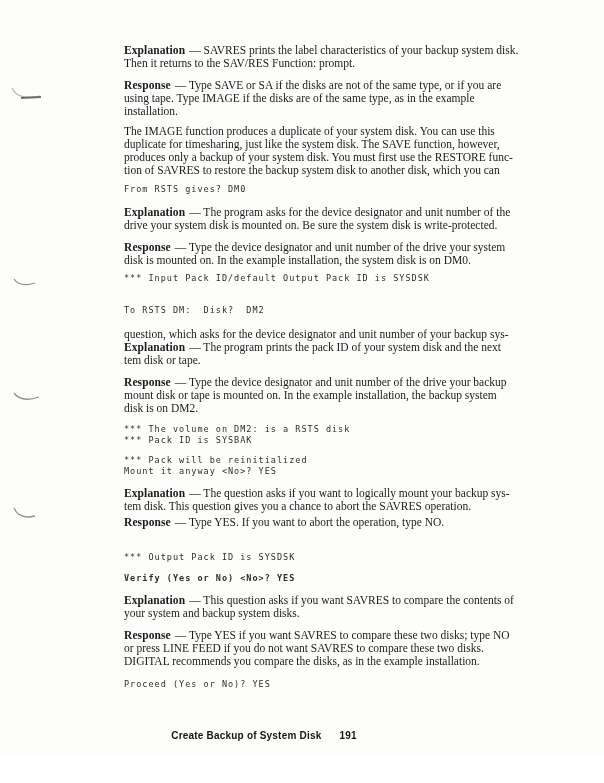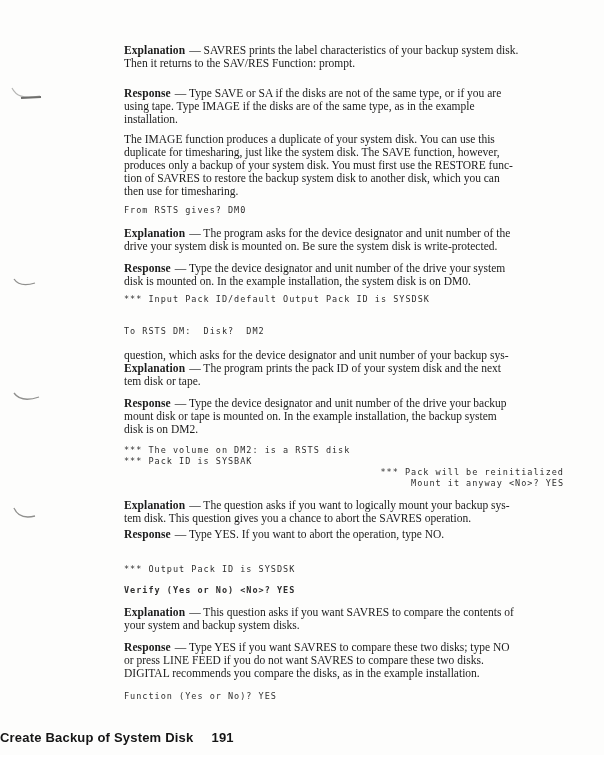--- a/index.html
+++ b/index.html
@@ -17,23 +17,23 @@
   .para .line{white-space:nowrap;}
   .lead{font-weight:bold;margin-right:4px;letter-spacing:0.1px;}
   .mono{
     font-family:"DejaVu Sans Mono",monospace;
     font-size:8.5px;line-height:11px;
     letter-spacing:1px;color:#2d2d2d;
   }
   .mono .line{white-space:pre;height:11px;}
   .footer{
     position:absolute;top:730px;left:0;width:528px;
-    text-align:left;
+    text-align:center;
     font-family:"Liberation Sans",sans-serif;
-    font-weight:bold;font-size:13px;letter-spacing:0.2px;color:#151515;
+    font-weight:bold;font-size:10px;letter-spacing:0.2px;color:#151515;
   }
   .footer .page-num{margin-left:18px;}
   .mark{position:absolute;}
 </style>
 </head>
 <body>
 
 <div class="page">
 
   <svg class="mark" style="left:10px;top:86px;" width="34" height="16" viewBox="0 0 34 16">
@@ -48,31 +48,30 @@
   </svg>
   <svg class="mark" style="left:13px;top:506px;" width="24" height="15" viewBox="0 0 24 15">
     <path d="M1,2 C4,9 10,13 22,10" fill="none" stroke="#8f8f8d" stroke-width="1.3"></path>
   </svg>
 
   <div class="content">
       <div class="block para" style="margin-top: 0px;">
         <div class="line"><strong class="lead">Explanation</strong><span>— SAVRES prints the label characteristics of your backup system disk.</span></div>
         <div class="line">Then it returns to the SAV/RES Function: prompt.</div>
       </div>
-      <div class="block para" style="margin-top: 17px; font-family: Liberation Serif, serif;">
+      <div class="block para" style="margin-top: 9px; font-family: Liberation Serif, serif;">
         <div class="line"><strong class="lead">Response</strong><span>— Type SAVE or SA if the disks are not of the same type, or if you are</span></div>
         <div class="line">using tape. Type IMAGE if the disks are of the same type, as in the example</div>
         <div class="line">installation.</div>
       </div>
       <div class="block para" style="margin-top: 7px;">
         <div class="line">The IMAGE function produces a duplicate of your system disk. You can use this</div>
         <div class="line">duplicate for timesharing, just like the system disk. The SAVE function, however,</div>
         <div class="line">produces only a backup of your system disk. You must first use the RESTORE func-</div>
         <div class="line">tion of SAVRES to restore the backup system disk to another disk, which you can</div>
-        <div class="line">then use for timesharing.</div>
       </div>
       <div class="block mono" style="margin-top: 7px;">
         <div class="line">From RSTS gives? DM0</div>
       </div>
       <div class="block para" style="margin-top: 11px;">
         <div class="line"><strong class="lead">Explanation</strong><span>— The program asks for the device designator and unit number of the</span></div>
         <div class="line">drive your system disk is mounted on. Be sure the system disk is write-protected.</div>
       </div>
       <div class="block para" style="margin-top: 9px;">
         <div class="line"><strong class="lead">Response</strong><span>— Type the device designator and unit number of the drive your system</span></div>
@@ -91,21 +90,21 @@
       </div>
       <div class="block para" style="margin-top: 9px;">
         <div class="line"><strong class="lead">Response</strong><span>— Type the device designator and unit number of the drive your backup</span></div>
         <div class="line">mount disk or tape is mounted on. In the example installation, the backup system</div>
         <div class="line">disk is on DM2.</div>
       </div>
       <div class="block mono" style="margin-top: 9px;">
         <div class="line">*** The volume on DM2: is a RSTS disk</div>
         <div class="line">*** Pack ID is SYSBAK</div>
       </div>
-      <div class="block mono" style=" text-align: right;">
+      <div class="block mono" style="margin-top: 9px;">
         <div class="line">*** Pack will be reinitialized</div>
         <div class="line">Mount it anyway &lt;No&gt;? YES</div>
       </div>
       <div class="block para" style="margin-top: 10px;">
         <div class="line"><strong class="lead">Explanation</strong><span>— The question asks if you want to logically mount your backup sys-</span></div>
         <div class="line">tem disk. This question gives you a chance to abort the SAVRES operation.</div>
       </div>
       <div class="block para" style="margin-top: 3px;">
         <div class="line"><strong class="lead">Response</strong><span>— Type YES. If you want to abort the operation, type NO.</span></div>
       </div>
@@ -118,21 +117,21 @@
       <div class="block para" style="margin-top: 10px;">
         <div class="line"><strong class="lead">Explanation</strong><span>— This question asks if you want SAVRES to compare the contents of</span></div>
         <div class="line">your system and backup system disks.</div>
       </div>
       <div class="block para" style="margin-top: 9px;">
         <div class="line"><strong class="lead">Response</strong><span>— Type YES if you want SAVRES to compare these two disks; type NO</span></div>
         <div class="line">or press LINE FEED if you do not want SAVRES to compare these two disks.</div>
         <div class="line">DIGITAL recommends you compare the disks, as in the example installation.</div>
       </div>
       <div class="block mono" style="margin-top: 11px;">
-        <div class="line">Function (Yes or No)? YES</div>
+        <div class="line">Proceed (Yes or No)? YES</div>
       </div>
     </div>
 
   <div class="footer">
     <span>Create Backup of System Disk</span><span class="page-num">191</span>
   </div>
 
 </div>
 
 </body></html>

